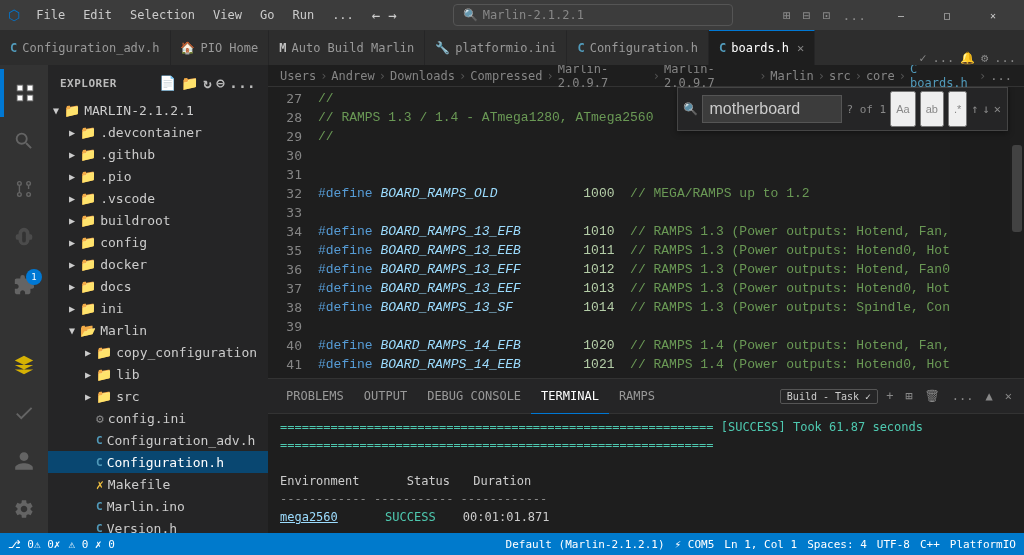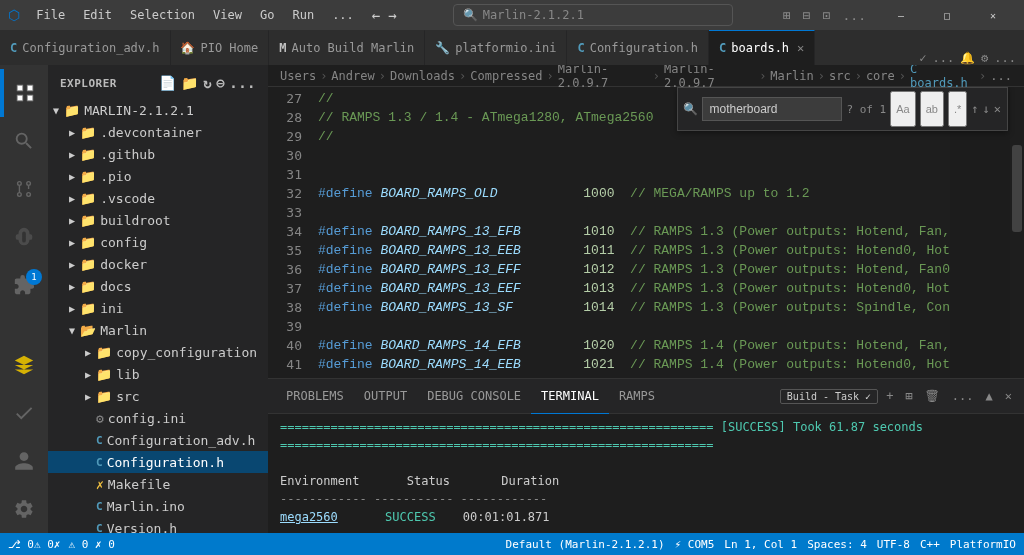--- a/index.html
+++ b/index.html
@@ -212,21 +212,21 @@
       padding: 3px 6px;
       gap: 4px;
       z-index: 10;
       box-shadow: 0 2px 6px rgba(0,0,0,0.4);
     }
     #find-widget input {
       background: #3c3c3c;
       border: 1px solid #555;
       color: #cccccc;
       padding: 4px 6px;
-      font-size: 12px;
+      font-size: 16px;
       width: 140px;
     }
     #find-widget .find-info { font-size: 11px; color: #888; }
     #find-widget .find-btn { color: #888; cursor: pointer; padding: 10px 4px; font-size: 11px; }
 
     
     #code-editor {
       flex: 1;
       display: flex;
       overflow: hidden;
@@ -731,21 +731,21 @@
       </div>
 
       <div id="terminal-content">
         <div class="terminal-line">
           <span style="color:#4ec9b0;">============================================================ [SUCCESS] Took 61.87 seconds ============================================================</span>
         </div>
         <div class="terminal-line">&nbsp;</div>
         <div class="terminal-line">
           <span style="color:#cccccc;">Environment</span>
           <span style="color:#cccccc;margin-left:40px;">Status</span>
-          <span style="color:#cccccc;margin-left:44px;">Duration</span>
+          <span style="color:#cccccc;margin-left:16px;">Duration</span>
         </div>
         <div class="terminal-line">
           <span style="color:#888;">------------ ----------- ------------</span>
         </div>
         <div class="terminal-line">
           <span style="color:#9cdcfe;text-decoration:underline;">mega2560</span>
           <span style="color:#4ec9b0;margin-left:40px;">SUCCESS</span>
           <span style="color:#cccccc;margin-left:20px;">00:01:01.871</span>
         </div>
         <div class="terminal-line">&nbsp;</div>

